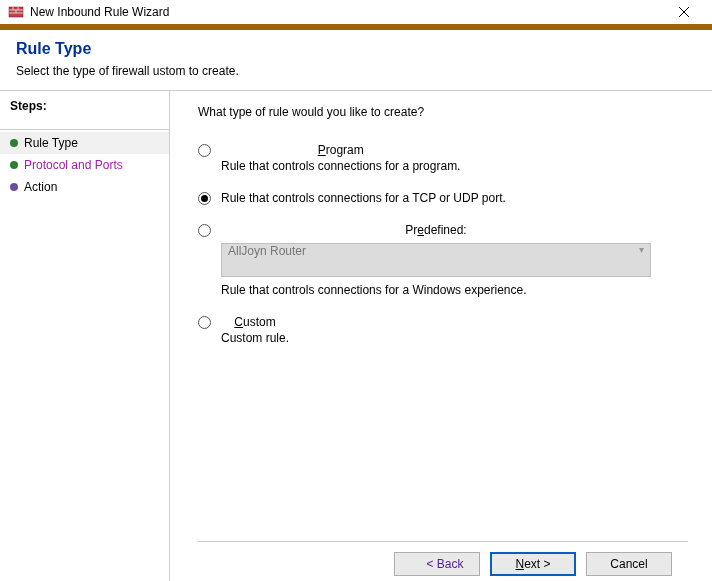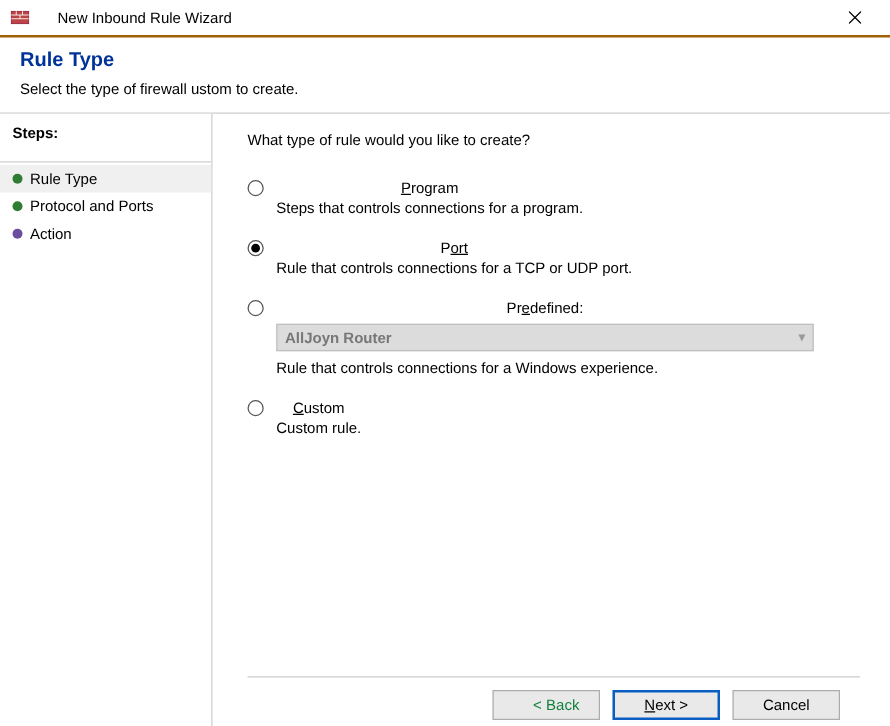--- a/index.html
+++ b/index.html
@@ -10,22 +10,21 @@
     width: 712px;
     height: 581px;
     overflow: hidden;
     color: #000;
   }
   .titlebar {
     display: flex;
     align-items: center;
     height: 30px;
     padding: 0 8px;
-    border-bottom: 2px solid #a16207;
-    gap: 16px;
+    border-bottom: 6px solid #a16207;
   }
   .titlebar .app-icon {
     width: 16px; height: 16px;
     margin-right: 6px;
     display: inline-flex;
   }
   .titlebar .title { flex: 1; font-size: 12px; }
   .titlebar .close {
     width: 40px; height: 28px;
     display: flex; align-items: center; justify-content: center;
@@ -67,21 +66,21 @@
     padding: 4px 10px;
     font-size: 12px;
     gap: 6px;
   }
   .step .bullet {
     width: 8px; height: 8px; border-radius: 50%;
     flex-shrink: 0;
   }
   .step.current { background: #f0f0f0; }
   .step.current .bullet { background: #2e7d32; }
-  .step.link .label { color: #000000; }
+  .step.link .label { color: #a21caf; }
   .step.link .bullet { background: #2e7d32; }
   .step.future .bullet { background: #6b4ca0; }
   .content {
     flex: 1;
     padding: 14px 24px 0 28px;
     display: flex;
     flex-direction: column;
   }
   .prompt { margin-bottom: 24px; }
   .option {
@@ -113,30 +112,28 @@
   }
   .option-body .opt-label .mn { text-decoration: underline; }
   .option-body .opt-desc {
     font-size: 12px;
     color: #000;
   }
   .dropdown {
     margin-top: 6px;
     margin-bottom: 6px;
     width: 430px;
-    height: 22px;
+    height: 34px;
     background: #dcdcdc;
     border: 1px solid #bfbfbf;
     color: #777;
     display: flex;
-    align-items: center;
     justify-content: space-between;
     padding: 0 6px;
     font-size: 12px;
-    font-weight: bold;
   }
   .dropdown .chev { font-size: 10px; color: #999; }
   .footer {
     border-top: 1px solid #ccc;
     padding: 10px 16px;
     display: flex;
     justify-content: flex-end;
     gap: 10px;
     margin-top: auto;
   }
@@ -145,21 +142,21 @@
     height: 24px;
     border: 1px solid #adadad;
     background: #e9e9e9;
     font-size: 12px;
     display: inline-flex;
     align-items: center;
     justify-content: center;
     cursor: pointer;
   }
   .btn.disabled {
-    color: #15803d;
+    color: #4c1d95;
     cursor: default;
     padding-left: 16px;
   }
   .btn.primary {
     border: 2px solid #0a5ec2;
     background: #e9e9e9;
   }
   .btn .mn { text-decoration: underline; }
 </style>
 </head>
@@ -208,28 +205,27 @@
     </div>
   </div>
 
   <div class="content">
     <div class="prompt">What type of rule would you like to create?</div>
 
     <div class="option">
       <div class="radio"></div>
       <div class="option-body">
         <div class="opt-label"><span class="mn">P</span><span>rogram</span></div>
-        <div class="opt-desc">Steps that controls connections for a program.</div>
+        <div class="opt-desc">Rule that controls connections for a program.</div>
       </div>
     </div>
 
     <div class="option">
       <div class="radio selected"></div>
       <div class="option-body">
-        <div class="opt-label"><span>P</span><span class="mn">ort</span></div>
         <div class="opt-desc">Rule that controls connections for a TCP or UDP port.</div>
       </div>
     </div>
 
     <div class="option">
       <div class="radio"></div>
       <div class="option-body">
         <div class="opt-label"><span>Pr</span><span class="mn">e</span><span>defined:</span></div>
         <div class="dropdown">
           <span>AllJoyn Router</span>

